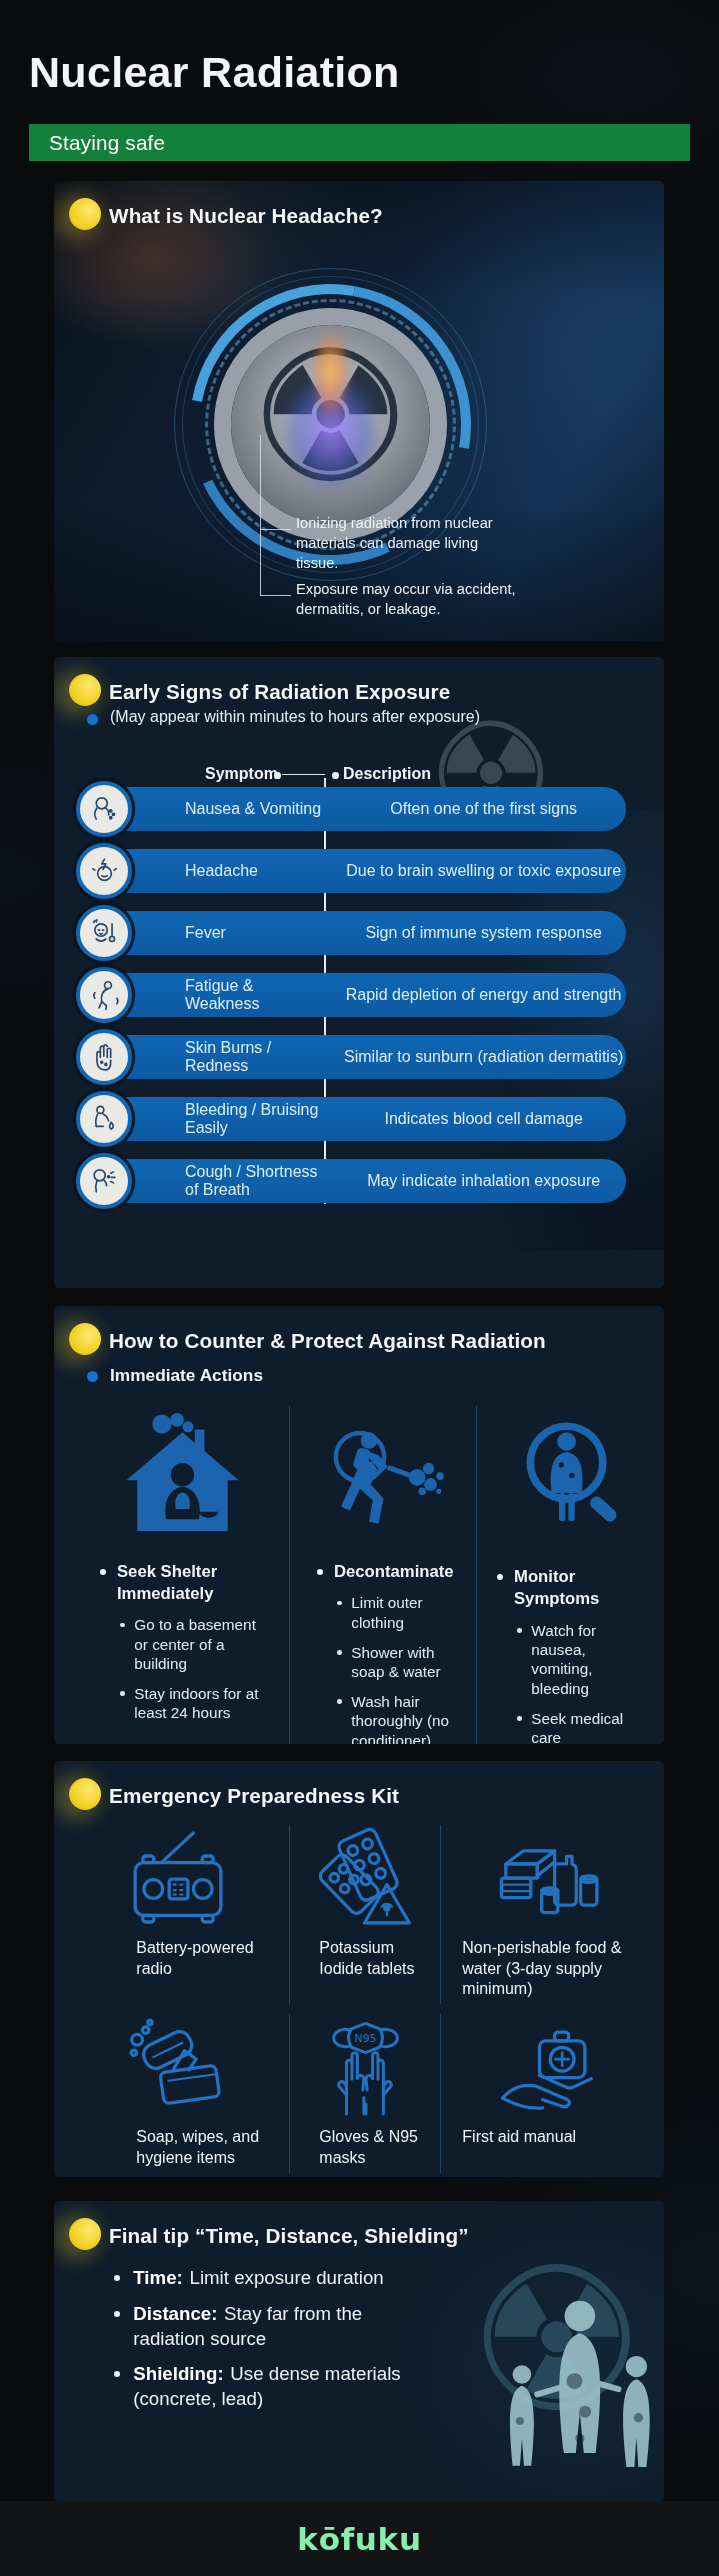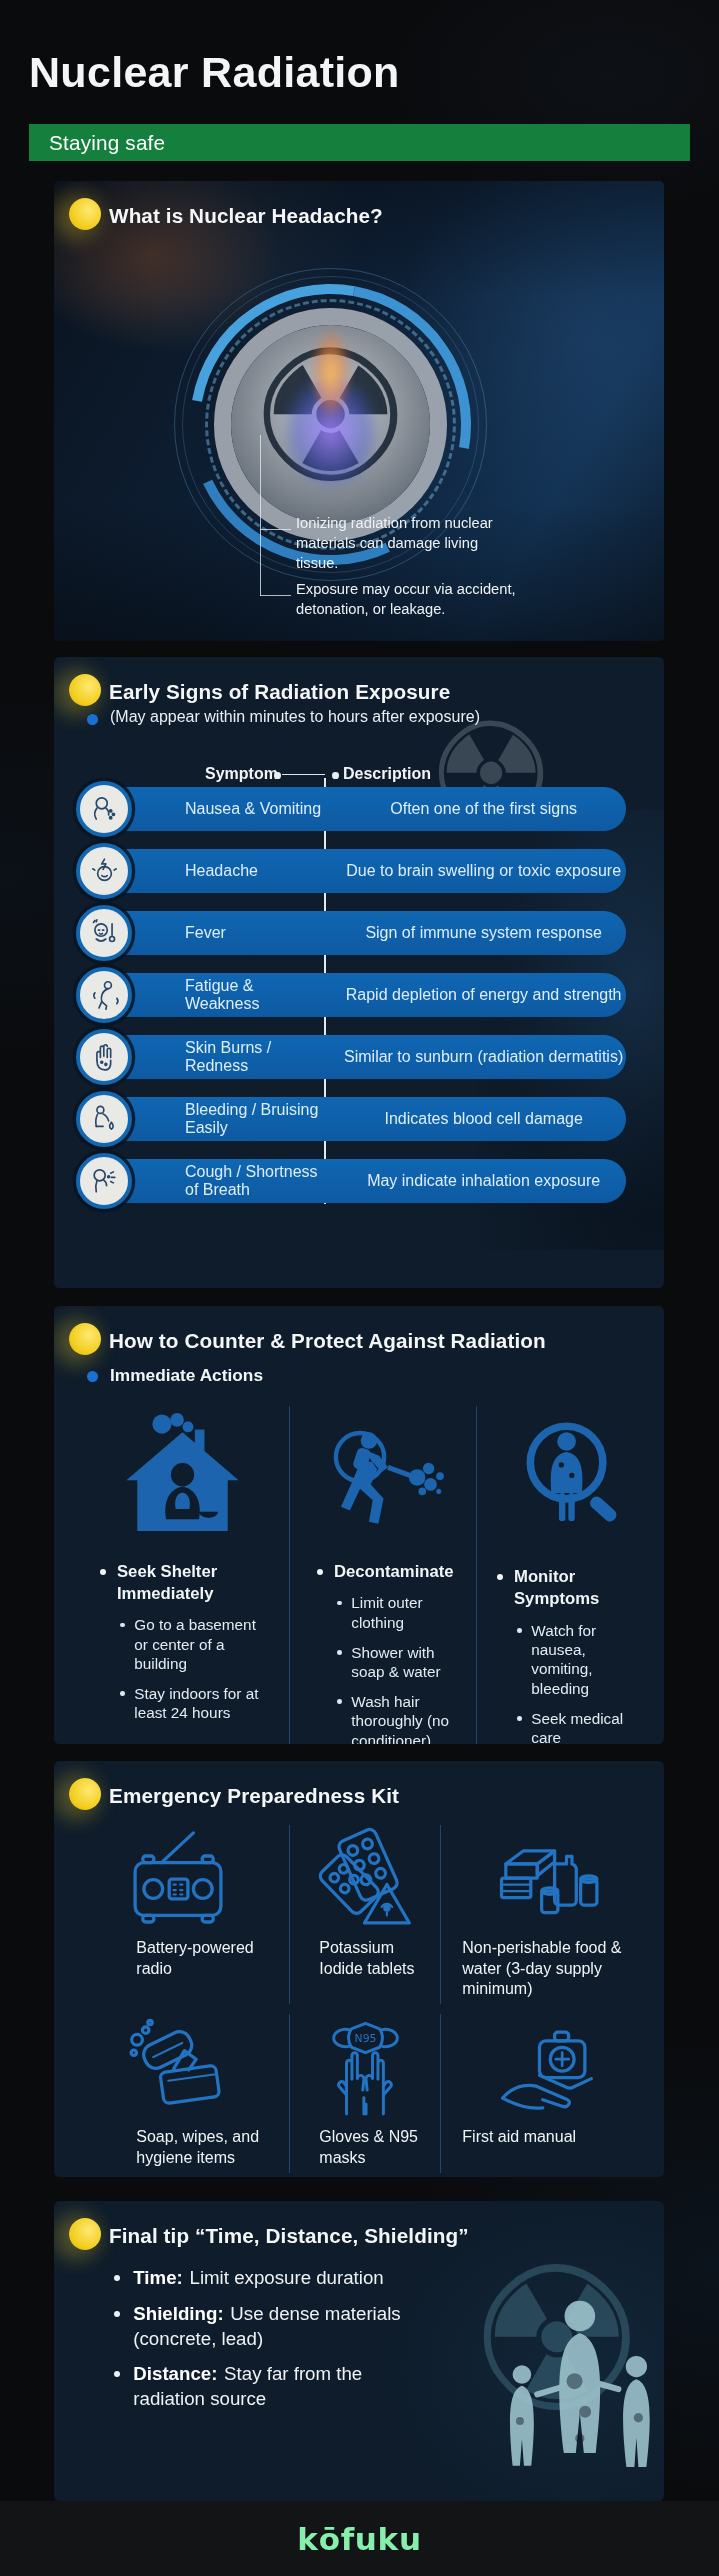--- a/index.html
+++ b/index.html
@@ -148,21 +148,21 @@
   </div>
 
   <div class="conn" style="left:206px;top:254px;width:1.3px;height:161px;"></div>
   <div class="conn" style="left:206px;top:348px;width:31px;height:1.3px;"></div>
   <div class="conn" style="left:206px;top:414px;width:31px;height:1.3px;"></div>
 
   <div class="sec-dot"></div>
   <div class="sec-title">What is Nuclear Headache?</div>
 
   <div class="callout" style="left:242px;top:332px;width:213px;">Ionizing radiation from nuclear materials can damage living tissue.</div>
-  <div class="callout" style="left:242px;top:398px;width:230px;">Exposure may occur via accident, detonation, or leakage.</div>
+  <div class="callout" style="left:242px;top:398px;width:230px;">Exposure may occur via accident, dermatitis, or leakage.</div>
 </div>
 
 <div class="card" style="top:657px;height:631px;">
   <div class="watermark" style="left:373px;top:47px;font-size:143px;color:rgba(158,168,178,.30);">☢</div>
   <div class="hood-shade"></div>
 
   <div class="sec-dot"></div>
   <div class="sec-title">Early Signs of Radiation Exposure</div>
 
   <div class="blue-dot" style="left:33px;top:57px;"></div>
@@ -544,25 +544,25 @@
   <div class="sec-dot"></div>
   <div class="sec-title">Final tip “Time, Distance, Shielding”</div>
 
   <div class="tip-list">
     <div class="tip-item">
       <span class="b"></span>
       <span class="t"><span class="lbl">Time:</span><span>Limit exposure duration</span></span>
     </div>
     <div class="tip-item">
       <span class="b"></span>
-      <span class="t"><span class="lbl">Shielding:</span><span>Use dense materials (concrete, lead)</span></span>
+      <span class="t"><span class="lbl">Distance:</span><span>Stay far from the radiation source</span></span>
     </div>
     <div class="tip-item">
       <span class="b"></span>
-      <span class="t"><span class="lbl">Distance:</span><span>Stay far from the radiation source</span></span>
+      <span class="t"><span class="lbl">Shielding:</span><span>Use dense materials (concrete, lead)</span></span>
     </div>
   </div>
 </div>
 
 <div class="footer">
   <span class="brand">kōfuku</span>
 </div>
 
 
 </body></html>

